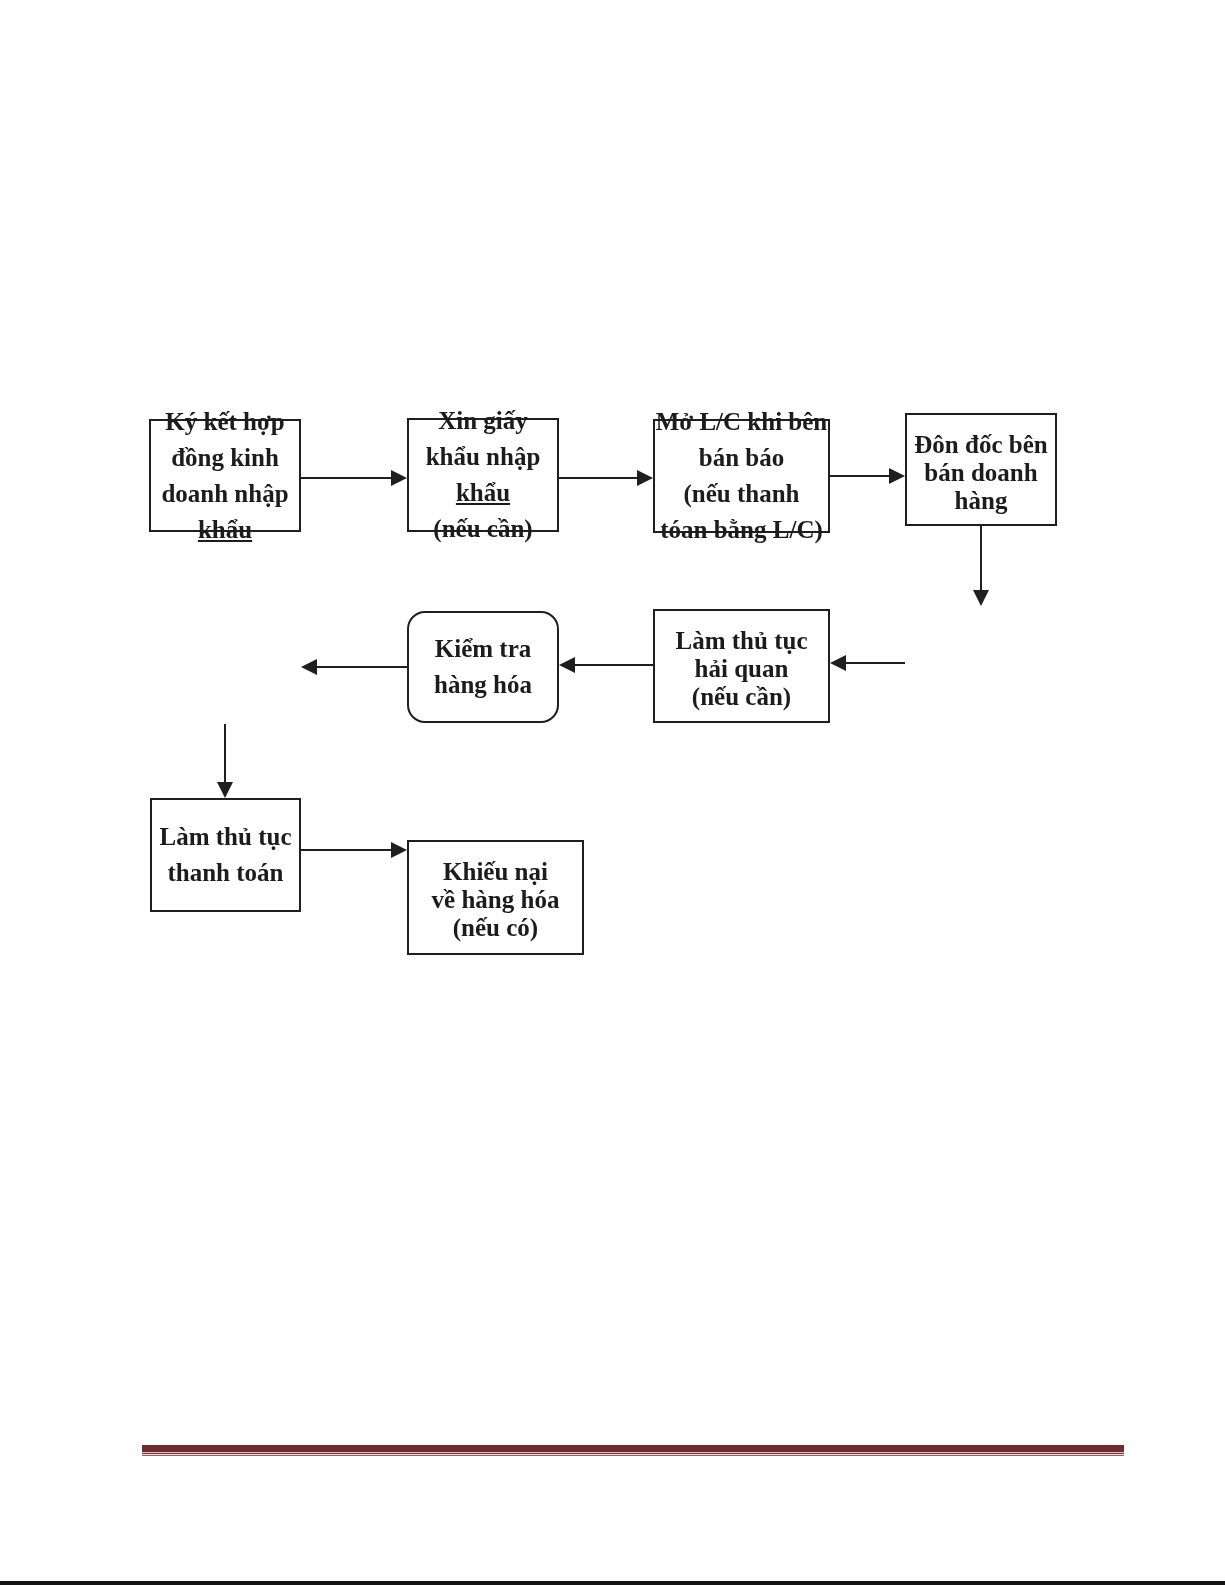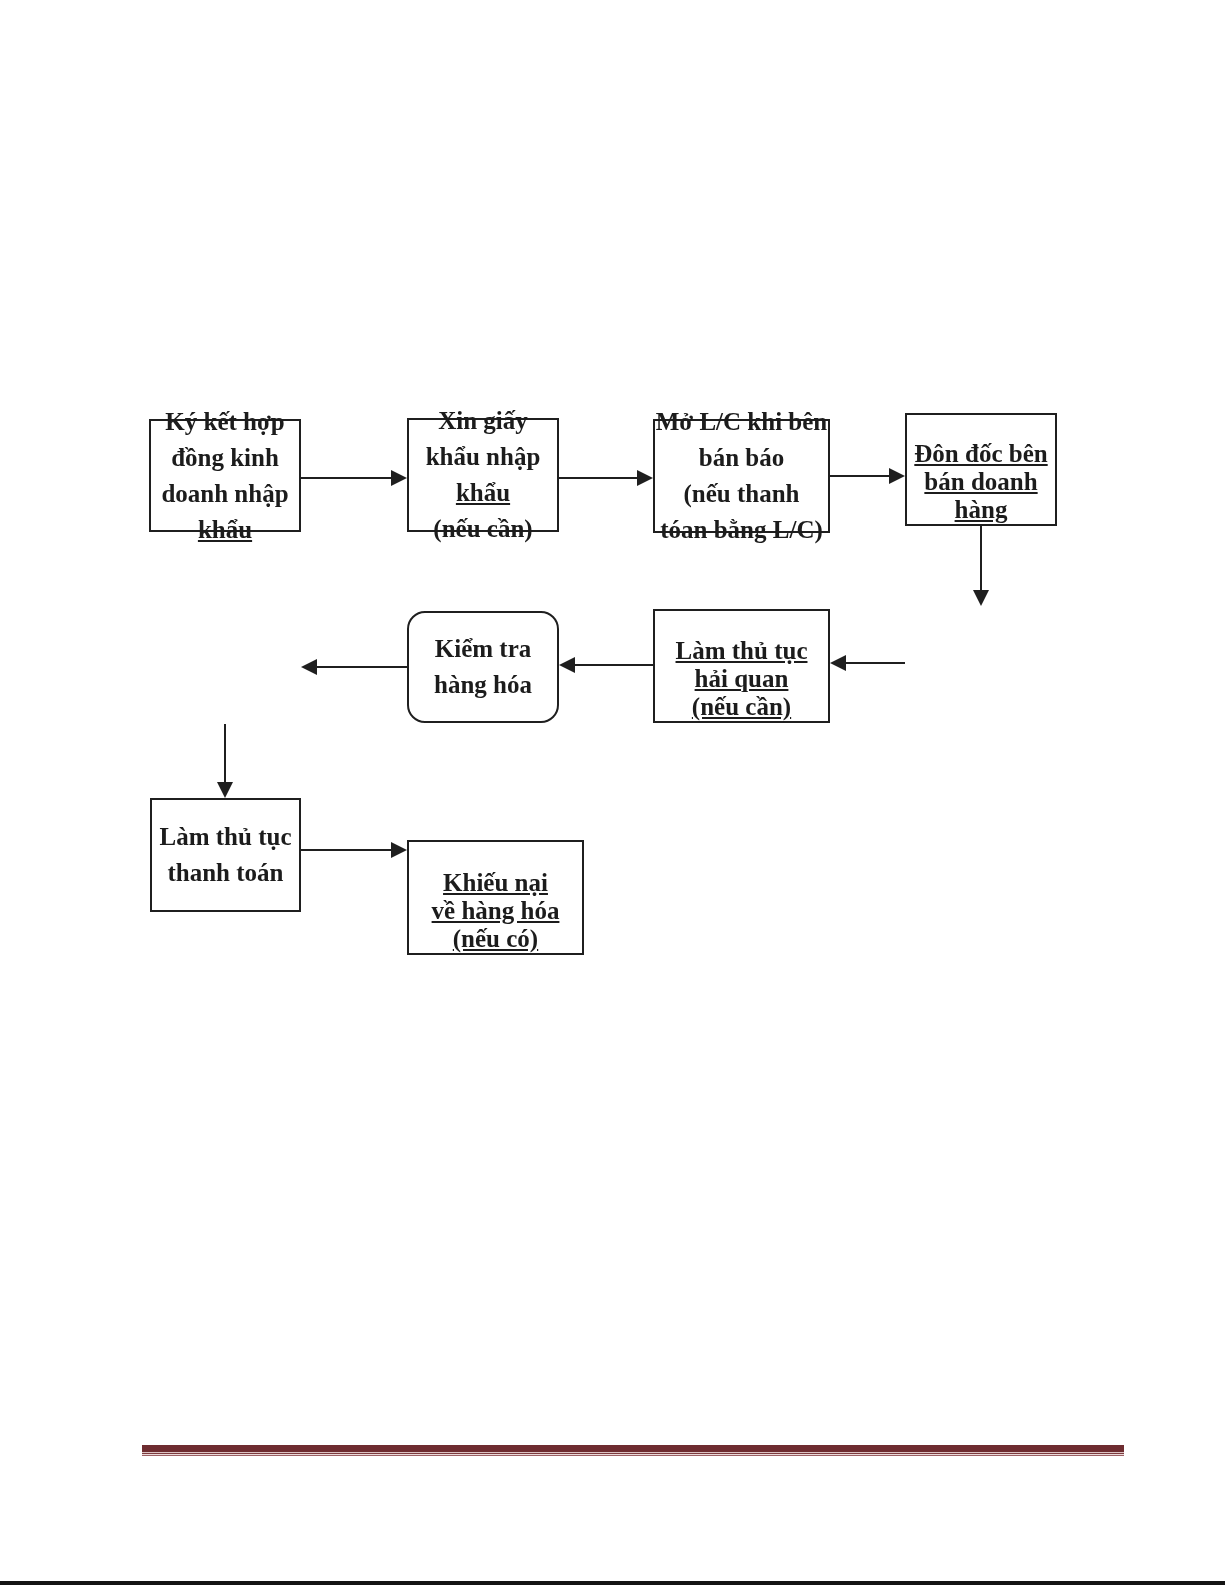--- a/index.html
+++ b/index.html
@@ -21,21 +21,21 @@
     align-items:center;
     text-align:center;
     color:#1c1c1c;
     font-weight:bold;
     font-size:25px;
     line-height:28px;
   }
   .node .nl{white-space:nowrap;}
   .node .u{text-decoration:underline;}
   .vc{justify-content:center;gap:8px;}
-  .vt{justify-content:flex-end;padding-top:6px;text-decoration:underline;}
+  .vt{justify-content:center;padding-top:6px;}
   .b1{left:149px;top:419px;width:152px;height:113px;}
   .b2{left:407px;top:418px;width:152px;height:114px;}
   .b3{left:653px;top:419px;width:177px;height:114px;}
   .b4{left:905px;top:413px;width:152px;height:113px;}
   .b5{left:905px;top:606px;width:153px;height:115px;padding-top:8px;}
   .b6{left:653px;top:609px;width:177px;height:114px;}
   .b7{left:407px;top:611px;width:152px;height:112px;border-radius:18px;}
   .b8{left:149px;top:609px;width:151px;height:115px;}
   .b9{left:150px;top:798px;width:151px;height:114px;}
   .b10{left:407px;top:792px;width:177px;height:115px;padding-top:4px;margin-top:48px;}

